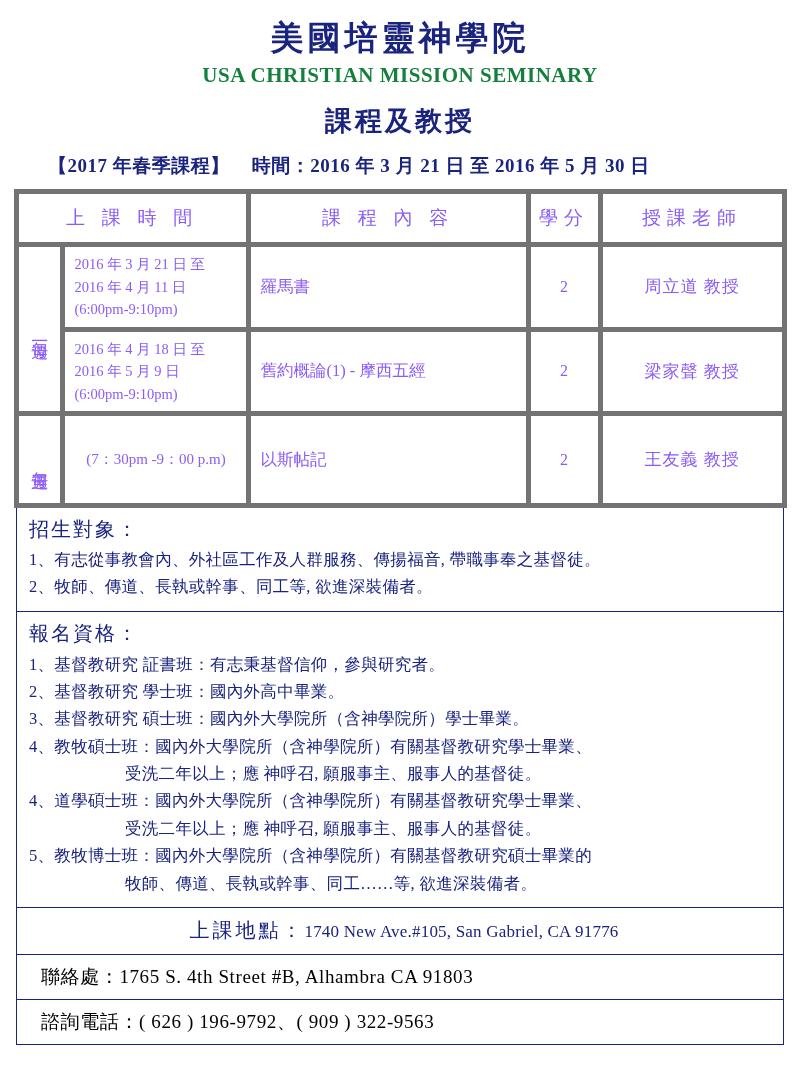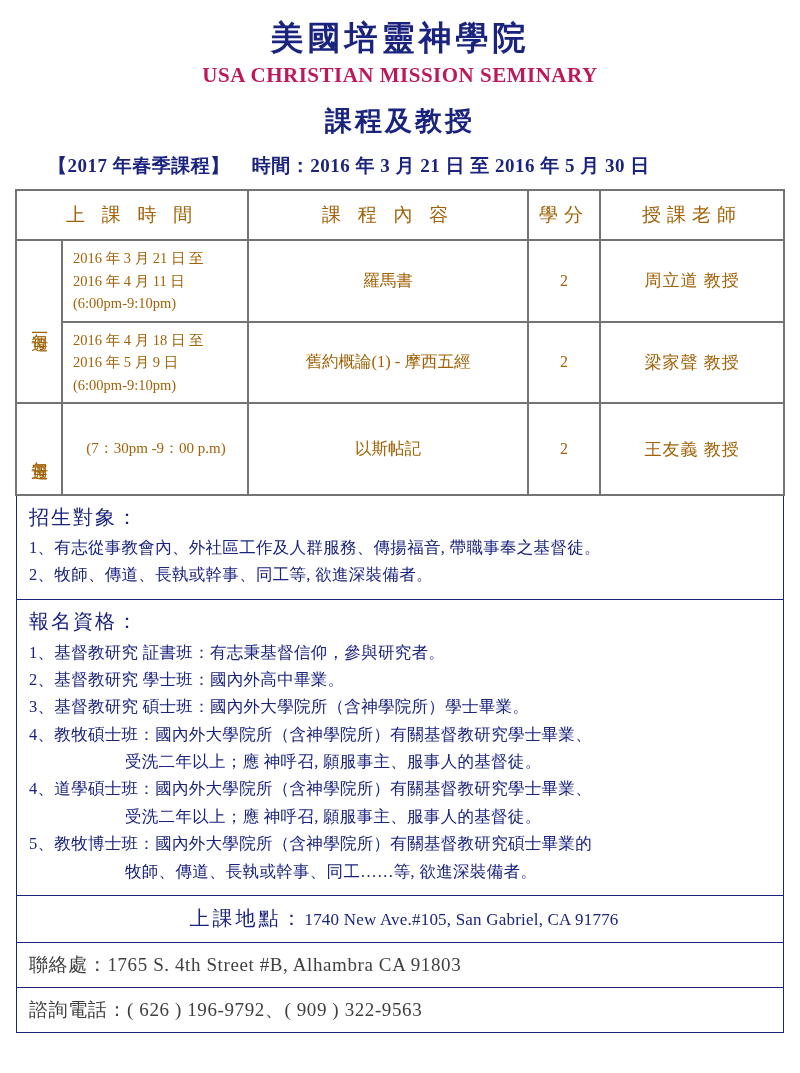--- a/index.html
+++ b/index.html
@@ -32,21 +32,21 @@
     font-size: 33px;
     font-weight: bold;
     letter-spacing: 4px;
     color: #1a237e;
     line-height: 1.25;
   }
   .title-en {
     font-size: 21px;
     font-weight: bold;
     letter-spacing: 0.5px;
-    color: #be185d;
+    color: #15803d;
     margin-top: 4px;
     font-family: "Liberation Serif", "DejaVu Serif", serif;
   }
   .title-sub {
     font-size: 27px;
     font-weight: bold;
     letter-spacing: 3px;
     color: #1a237e;
     margin-top: 15px;
   }
@@ -63,22 +63,22 @@
   .termline .term-label { margin-right: 22px; }
 
   
   table.schedule {
     border-collapse: collapse;
     width: 768px;
     margin: 0 auto;
     table-layout: fixed;
   }
   table.schedule th, table.schedule td {
-    border: 2px solid #737373;
-    color: #a16207;
+    border: 5px solid #737373;
+    color: #8b5cf6;
     vertical-align: middle;
   }
   table.schedule th {
     font-size: 19px;
     font-weight: normal;
     letter-spacing: 6px;
     text-align: center;
     height: 46px;
   }
   .col-day    { width: 46px; }
@@ -105,21 +105,21 @@
     padding: 6px 8px 6px 10px;
     text-align: left;
   }
   td.timecell.centered {
     text-align: center;
     font-size: 15px;
   }
   td.coursecell {
     font-size: 16.5px;
     padding: 6px 10px;
-    text-align: center;
+    text-align: left;
   }
   td.creditcell {
     font-size: 16px;
     text-align: center;
   }
   td.teachercell {
     font-size: 17px;
     text-align: center;
     letter-spacing: 1px;
   }
@@ -170,24 +170,24 @@
   .venue .vtext {
     font-size: 17px;
     letter-spacing: 0.2px;
   }
   .contact {
     width: 768px;
     margin: 0 auto;
     border: 1px solid #1a237e;
     border-top: none;
     box-sizing: border-box;
-    padding: 9px 0 9px 12px;
+    padding: 9px 0 9px 24px;
     font-size: 19px;
     letter-spacing: 0.6px;
-    color: #404040;
+    color: #000000;
   }
 </style>
 </head>
 <body>
 
 <div class="page">
 
   <div class="header">
     <div class="title-cn">美國培靈神學院</div>
     <div class="title-en">USA CHRISTIAN MISSION SEMINARY</div>

